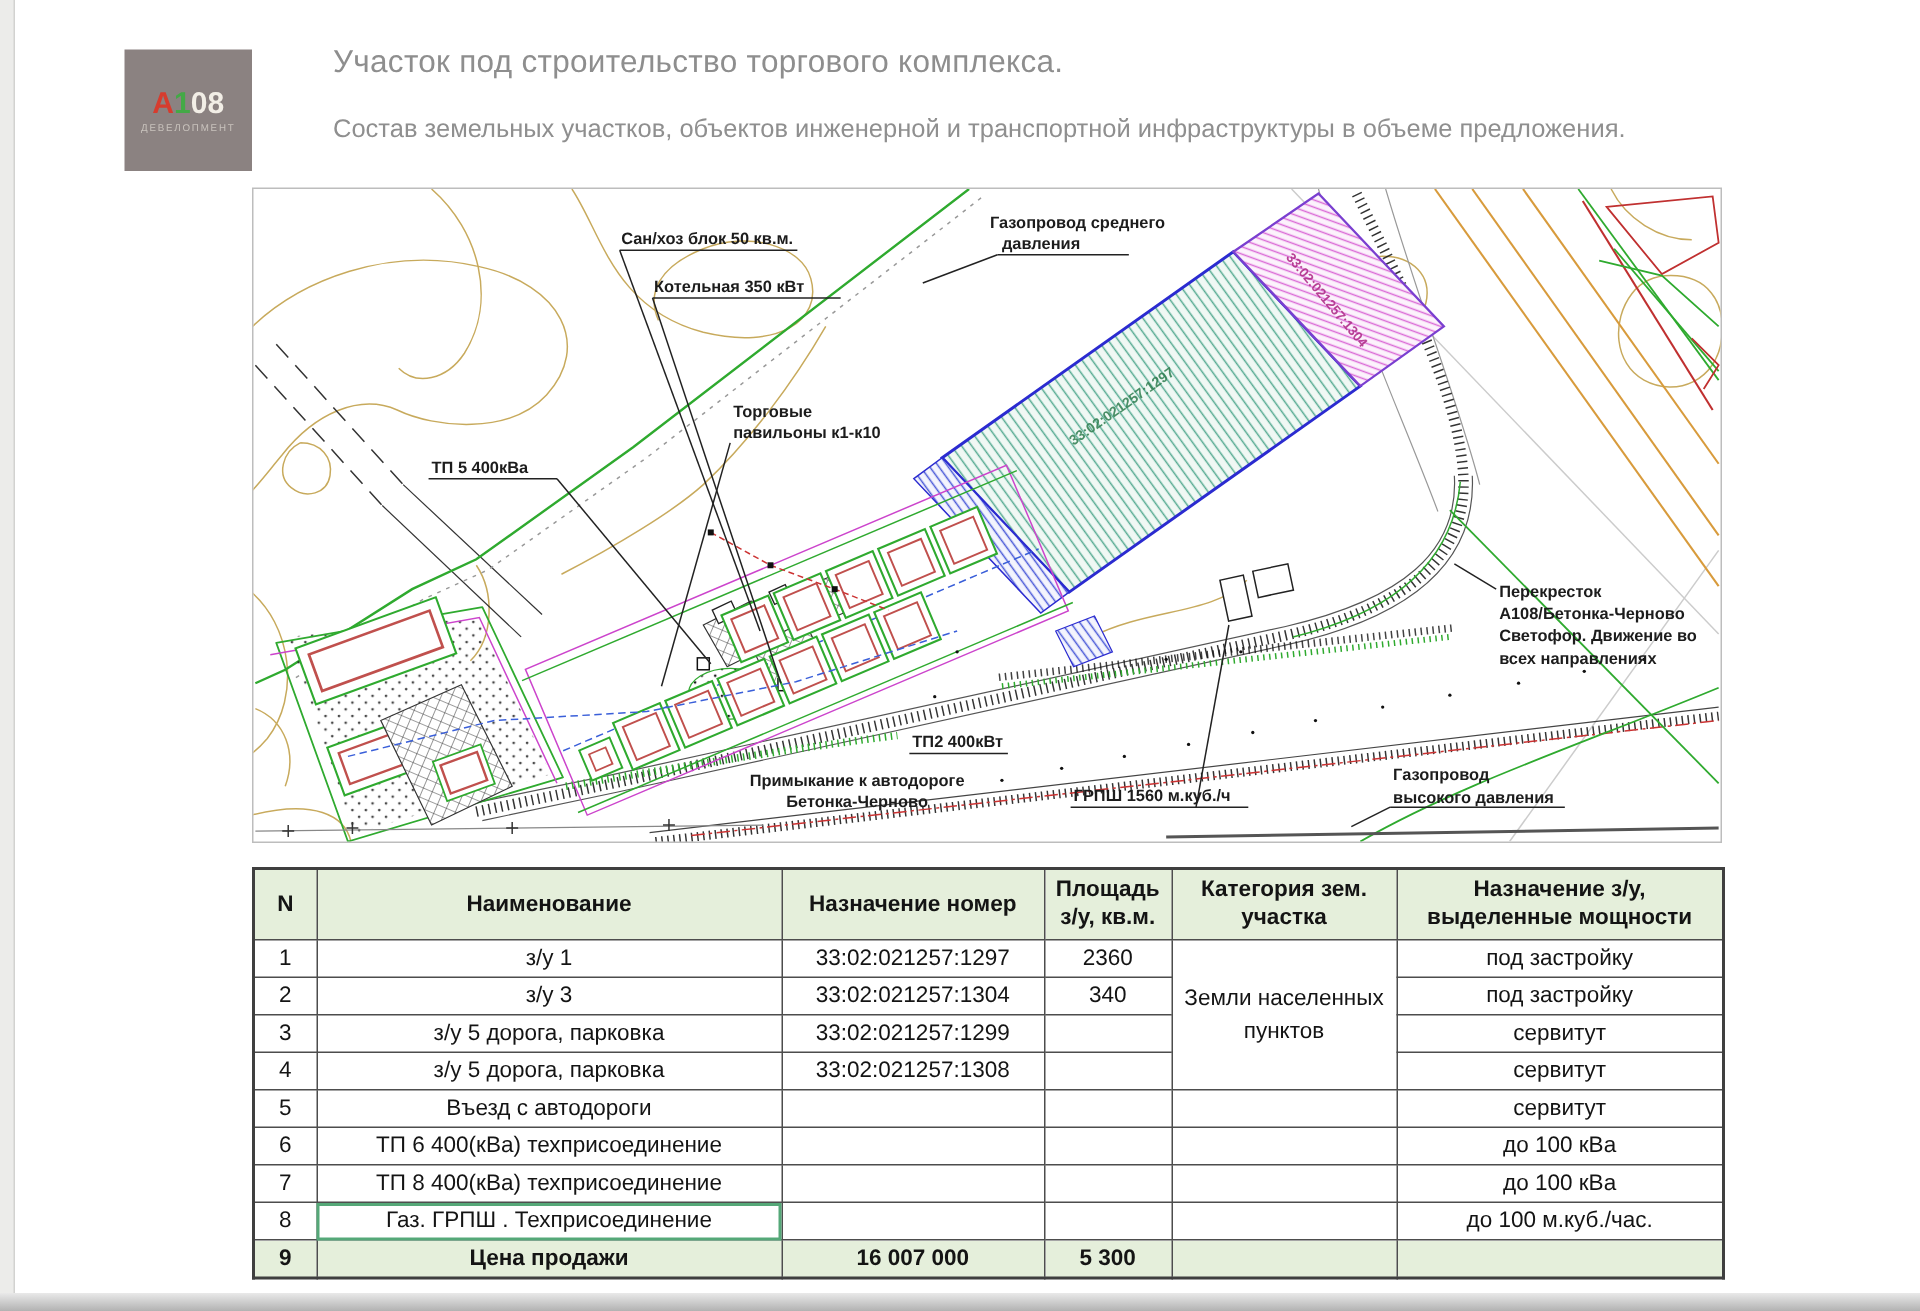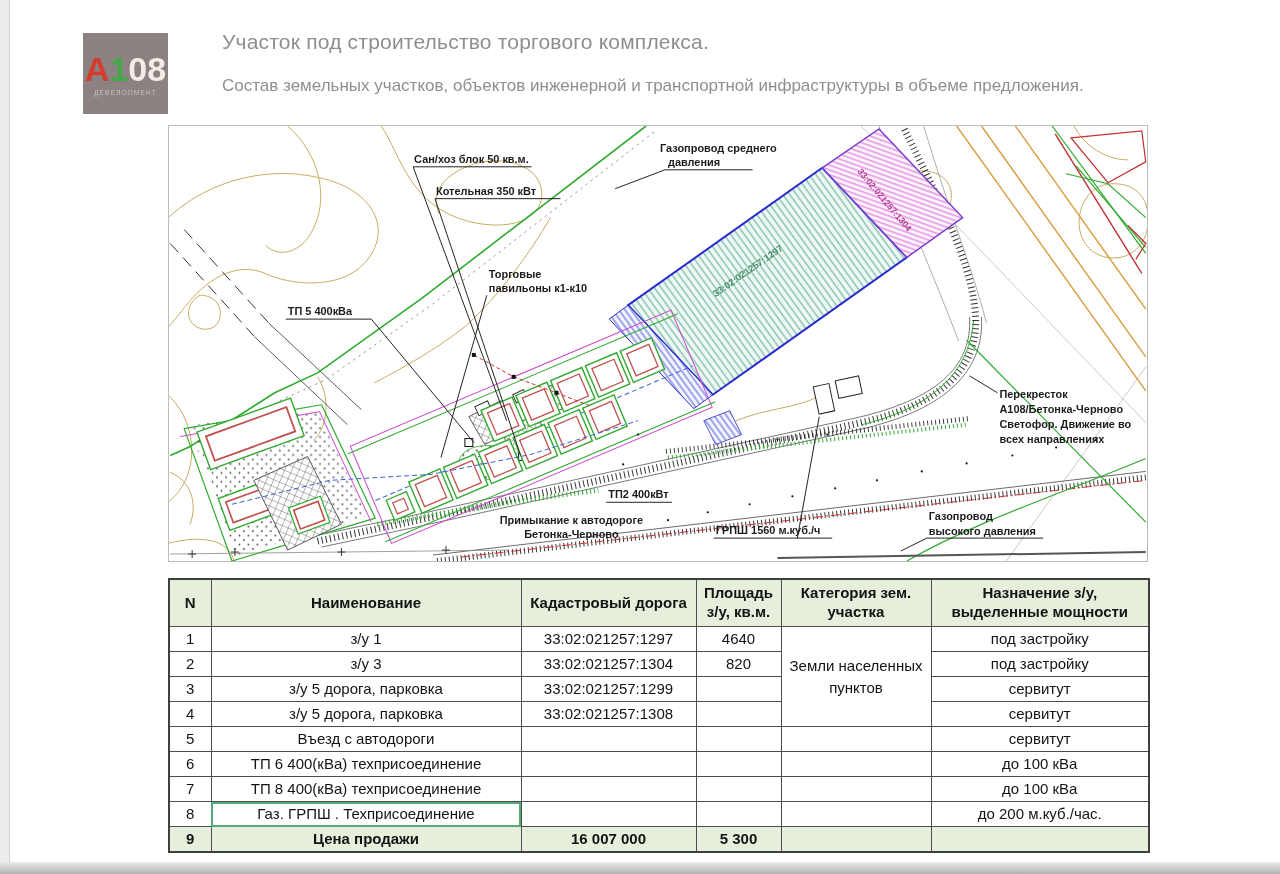--- a/index.html
+++ b/index.html
@@ -5,21 +5,21 @@
   html,body{margin:0;padding:0;background:#fff;}
   .page{position:relative;width:1280px;height:874px;background:#ffffff;overflow:hidden;
         font-family:"Liberation Sans",sans-serif;}
   .left-strip{position:absolute;left:0;top:0;width:9px;height:874px;background:#ececea;
         border-right:1px solid #d2d2d0;}
   .bottom-bar{position:absolute;left:0;bottom:0;width:100%;height:12px;
         background:linear-gradient(#e9e9e9,#b2b2b2);}
   
   .logo{position:absolute;left:83px;top:33px;width:85px;height:81px;background:#8b8281;
         display:flex;flex-direction:column;align-items:center;justify-content:center;}
-  .logo-line{font-weight:bold;font-size:34px;letter-spacing:0;line-height:1;}
+  .logo-line{font-weight:bold;font-size:20px;letter-spacing:0;line-height:1;}
   .logo-a{color:#d63c2e;}
   .logo-1{color:#43a946;}
   .logo-08{color:#f2eee6;}
   .logo-sub{font-size:6.5px;letter-spacing:1.2px;color:#c9c3bd;margin-top:3px;}
   .title{position:absolute;left:222px;top:30px;font-size:21px;color:#8e8e8e;
         letter-spacing:.2px;white-space:nowrap;}
   .subtitle{position:absolute;left:222px;top:76px;font-size:17px;color:#8f8f8f;white-space:nowrap;}
   
   .map-wrap{position:absolute;left:168px;top:125px;width:980px;height:437px;background:#fff;
         border:1px solid #bdbdbd;box-sizing:border-box;}
@@ -311,40 +311,40 @@
         <col style="width:310px">
         <col style="width:175px">
       <col style="width:85px">
         <col style="width:150px">
         <col style="width:218px">
     </colgroup>
     <thead>
       <tr>
         <th>N</th>
         <th>Наименование</th>
-        <th>Кадастровый дорога</th>
+        <th>Назначение номер</th>
         <th>Площадь з/у, кв.м.</th>
         <th>Категория зем. участка</th>
         <th>Назначение з/у, выделенные мощности</th>
       </tr>
     </thead>
     <tbody>
       <tr>
         <td>1</td>
         <td>з/у 1</td>
         <td>33:02:021257:1297</td>
-        <td>4640</td>
+        <td>2360</td>
         <td class="cat" rowspan="4">Земли населенных пунктов</td>
         <td>под застройку</td>
       </tr>
       <tr>
         <td>2</td>
         <td>з/у 3</td>
         <td>33:02:021257:1304</td>
-        <td>820</td>
+        <td>340</td>
         <td>под застройку</td>
       </tr>
       <tr>
         <td>3</td>
         <td>з/у 5 дорога, парковка</td>
         <td>33:02:021257:1299</td>
         <td></td>
         <td>сервитут</td>
       </tr>
       <tr>
@@ -377,21 +377,21 @@
         <td></td>
         <td></td>
         <td>до 100 кВа</td>
       </tr>
       <tr>
         <td>8</td>
         <td class="sel">Газ. ГРПШ . Техприсоединение</td>
         <td></td>
         <td></td>
         <td></td>
-        <td>до 200 м.куб./час.</td>
+        <td>до 100 м.куб./час.</td>
       </tr>
       <tr class="row-total">
         <td>9</td>
         <td>Цена продажи</td>
         <td>16 007 000</td>
         <td>5 300</td>
         <td></td>
         <td></td>
       </tr>
     </tbody>

